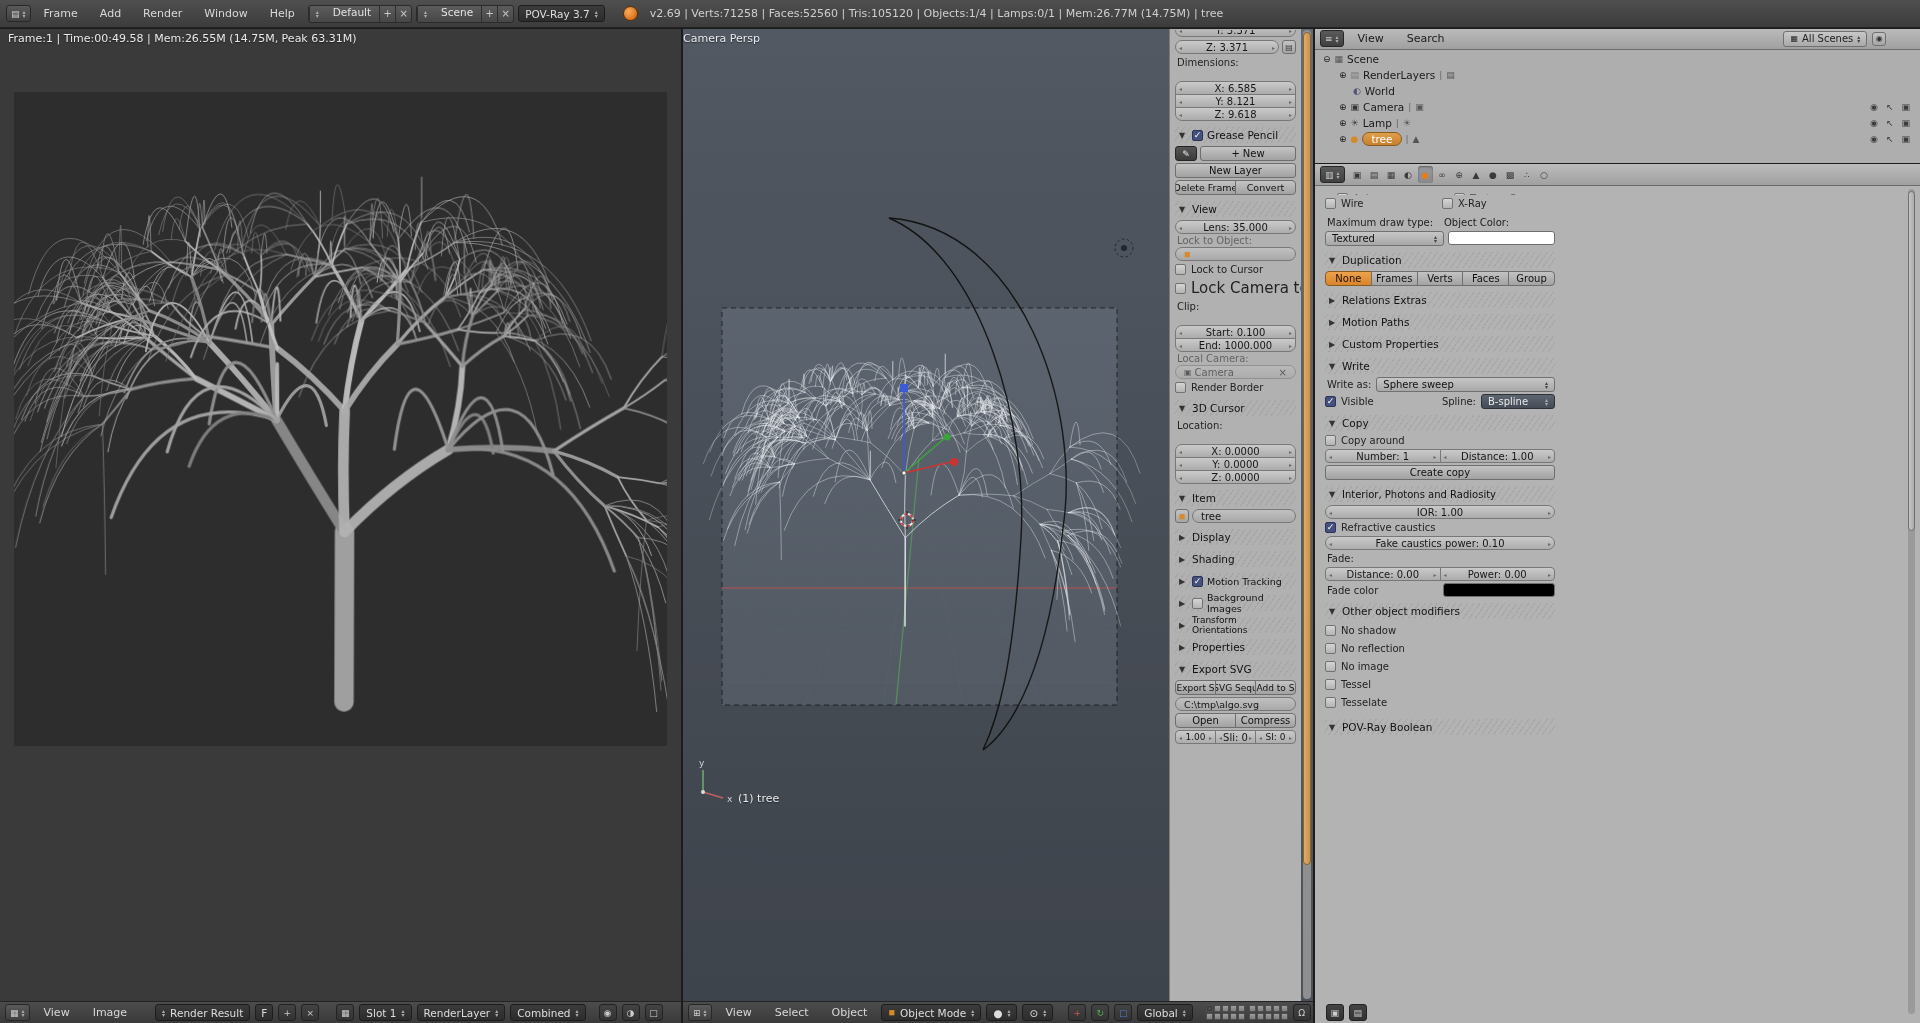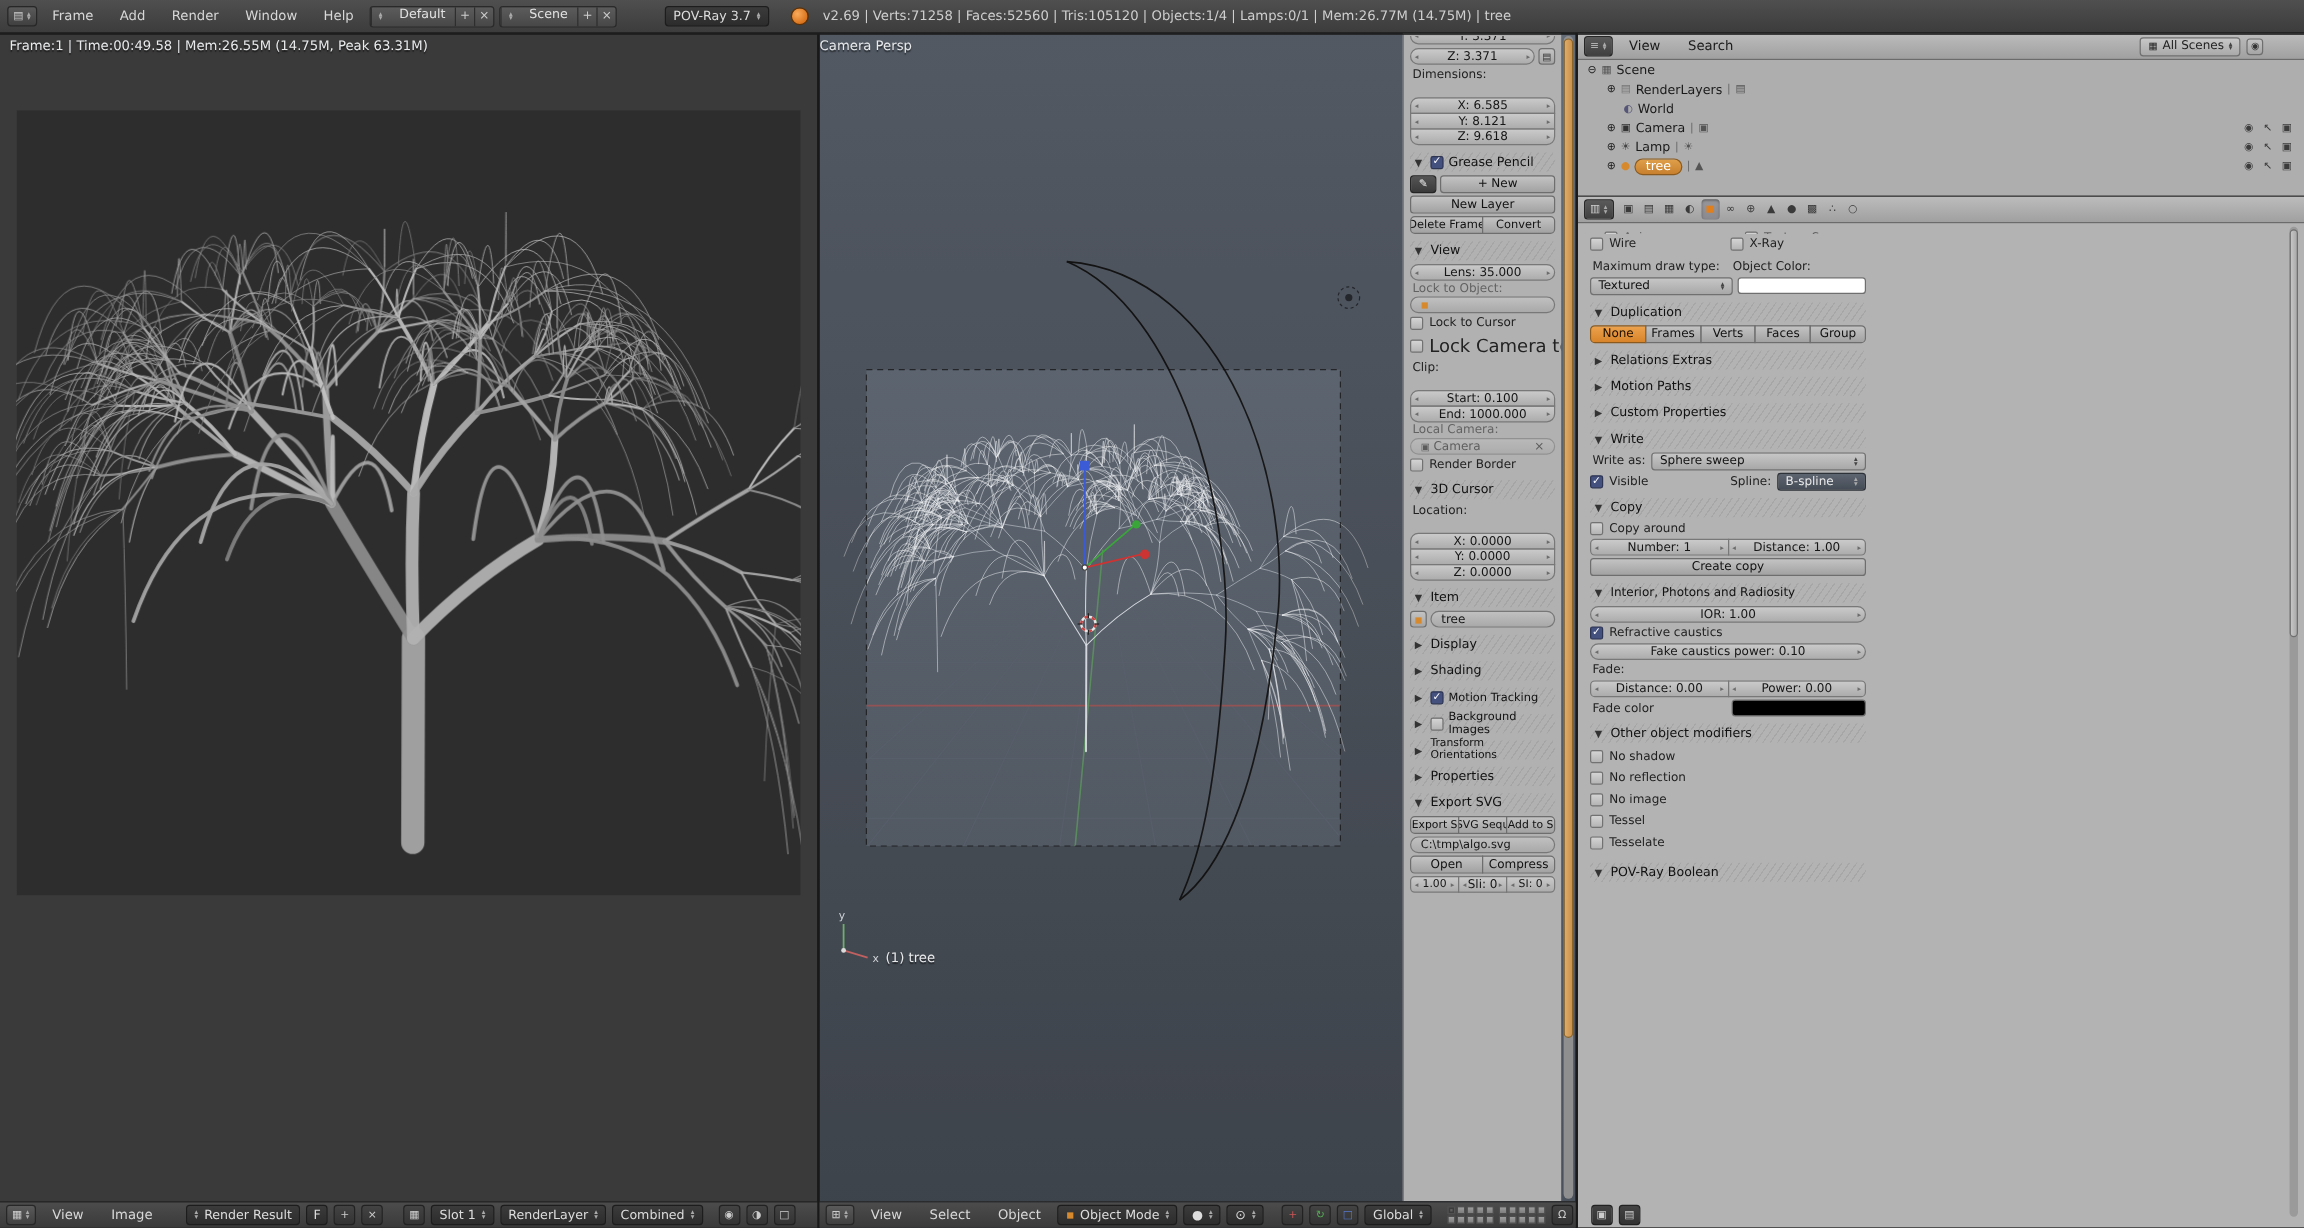--- a/index.html
+++ b/index.html
@@ -103,21 +103,21 @@
     <span class="sb">×</span>
   </span>
   <span class="selwrap">
     <span class="sb">
         <span class="updn"></span>
       </span>
     <span class="tx">Scene</span>
     <span class="sb">+</span>
     <span class="sb">×</span>
   </span>
-  <span class="ddk" style="margin-left:36px">
+  <span class="ddk" style="">
       <span>POV-Ray 3.7</span>
       <span class="updn"></span>
     </span>
   <span class="logo" style="margin-left:14px"></span>
   <span class="info">v2.69 | Verts:71258 | Faces:52560 | Tris:105120 | Objects:1/4 | Lamps:0/1 | Mem:26.77M (14.75M) | tree</span>
 </div>
 
 <div class="region imged">
   <svg id="render-svg" width="653" height="654" style="position:absolute;left:14px;top:64px;background:#2d2d2d">
     <defs>

